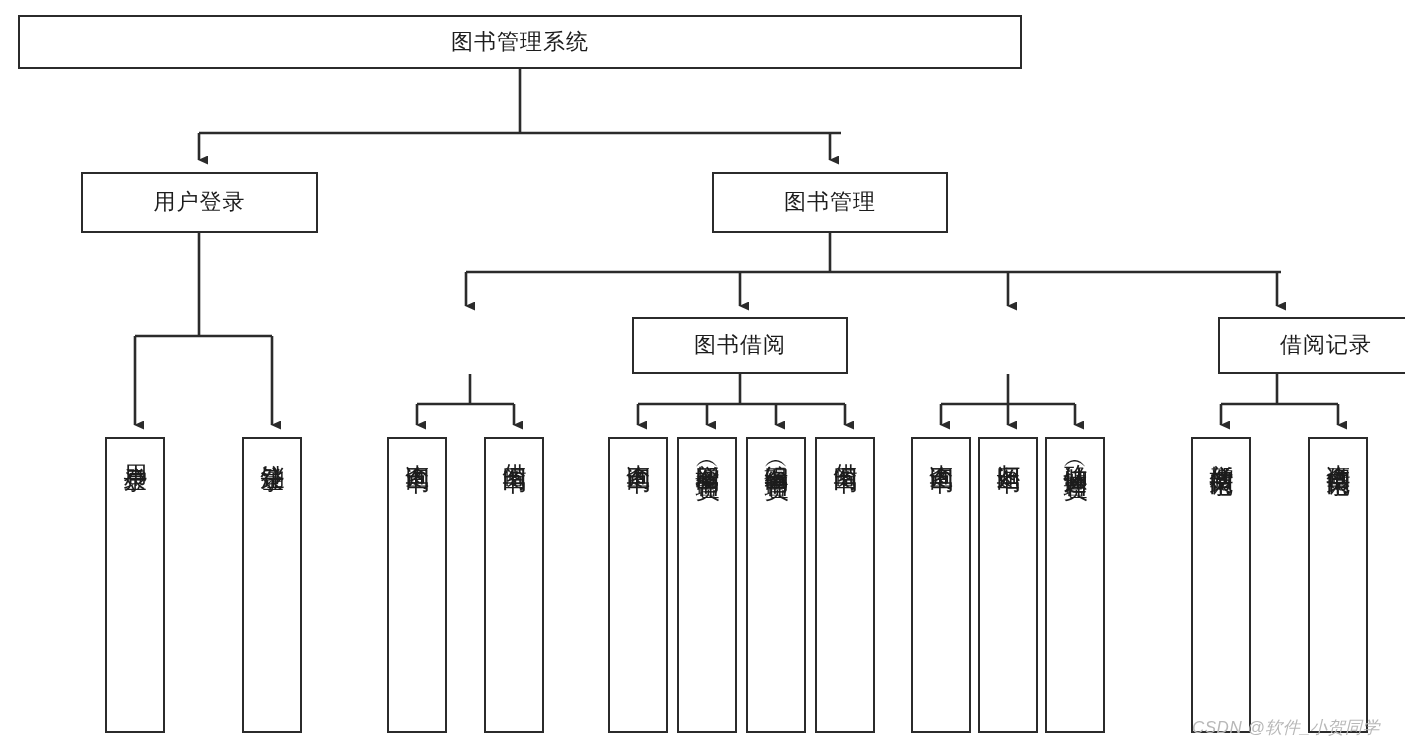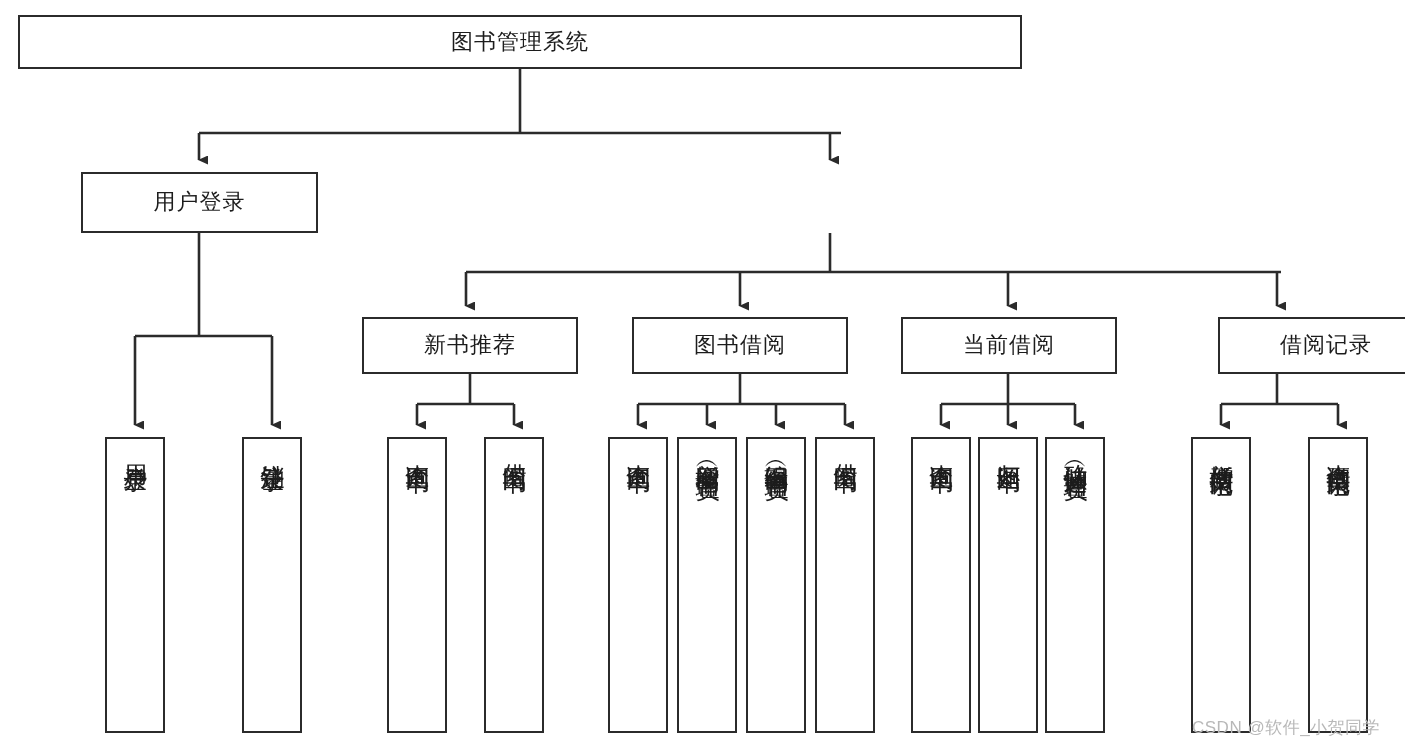--- a/index.html
+++ b/index.html
@@ -124,29 +124,26 @@
     </g>
   </svg>
 
   <div class="node horizontal" style="left:18px; top:15px; width:1004px; height:54px;">
     <span class="node-label">图书管理系统</span>
   </div>
 
   <div class="node horizontal" style="left:81px; top:172px; width:237px; height:61px;">
     <span class="node-label">用户登录</span>
   </div>
+  <div class="node horizontal" style="left:712px; top:172px; width:236px; height:61px;">
+    <span class="node-label">图书管理</span>
+  </div>
 
-  <div class="node horizontal" style="left:362px; top:317px; width:216px; height:57px;">
-    <span class="node-label">新书推荐</span>
-  </div>
   <div class="node horizontal" style="left:632px; top:317px; width:216px; height:57px;justify-content:center;">
     <span class="node-label">图书借阅</span>
-  </div>
-  <div class="node horizontal" style="left:901px; top:317px; width:216px; height:57px;">
-    <span class="node-label">当前借阅</span>
   </div>
   <div class="node horizontal" style="left:1170px; top:317px; width:216px; height:57px;margin-left:48px;">
     <span class="node-label">借阅记录</span>
   </div>
 
   <div class="node vertical" style="left:105px; top:437px; width:60px; height:296px;">
     <span class="node-label">用户登录</span>
   </div>
   <div class="node vertical" style="left:242px; top:437px; width:60px; height:296px;">
     <span class="node-label">注销登录</span>
@@ -182,15 +179,15 @@
     <span class="node-label">确认归还（管理员）</span>
   </div>
 
   <div class="node vertical" style="left:1191px; top:437px; width:60px; height:296px;">
     <span class="node-label">新增借阅记录</span>
   </div>
   <div class="node vertical" style="left:1308px; top:437px; width:60px; height:296px;">
     <span class="node-label">查询借阅记录</span>
   </div>
 
-  <div class="watermark" style="left:1192px; top:716px;">CSDN @软件_小贺同学</div>
+  <div class="watermark" style="left:1192px; top:716px;font-style:italic;">CSDN @软件_小贺同学</div>
 
 </div>
 
 </body></html>

